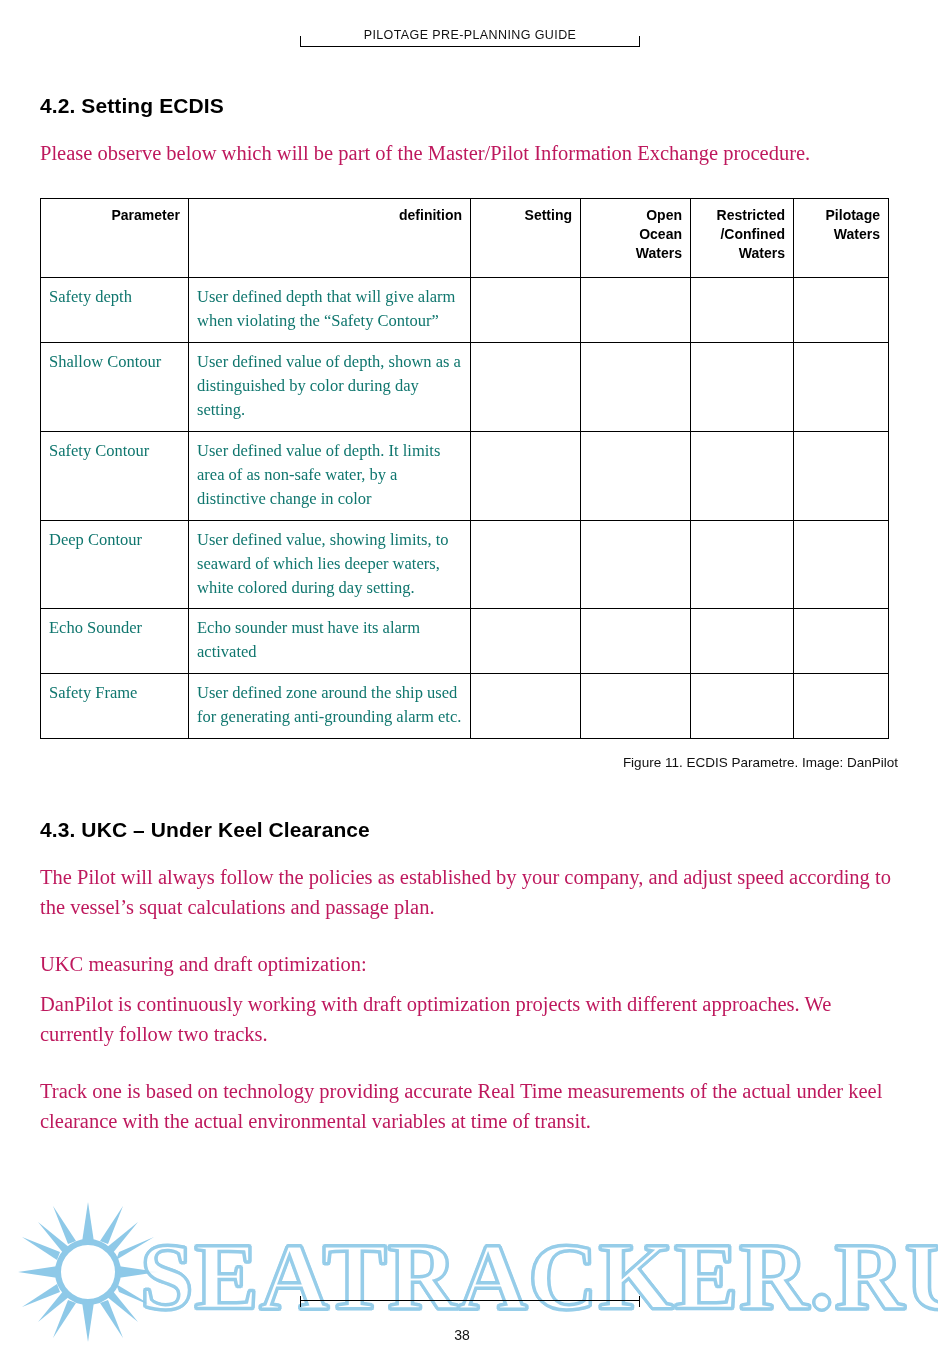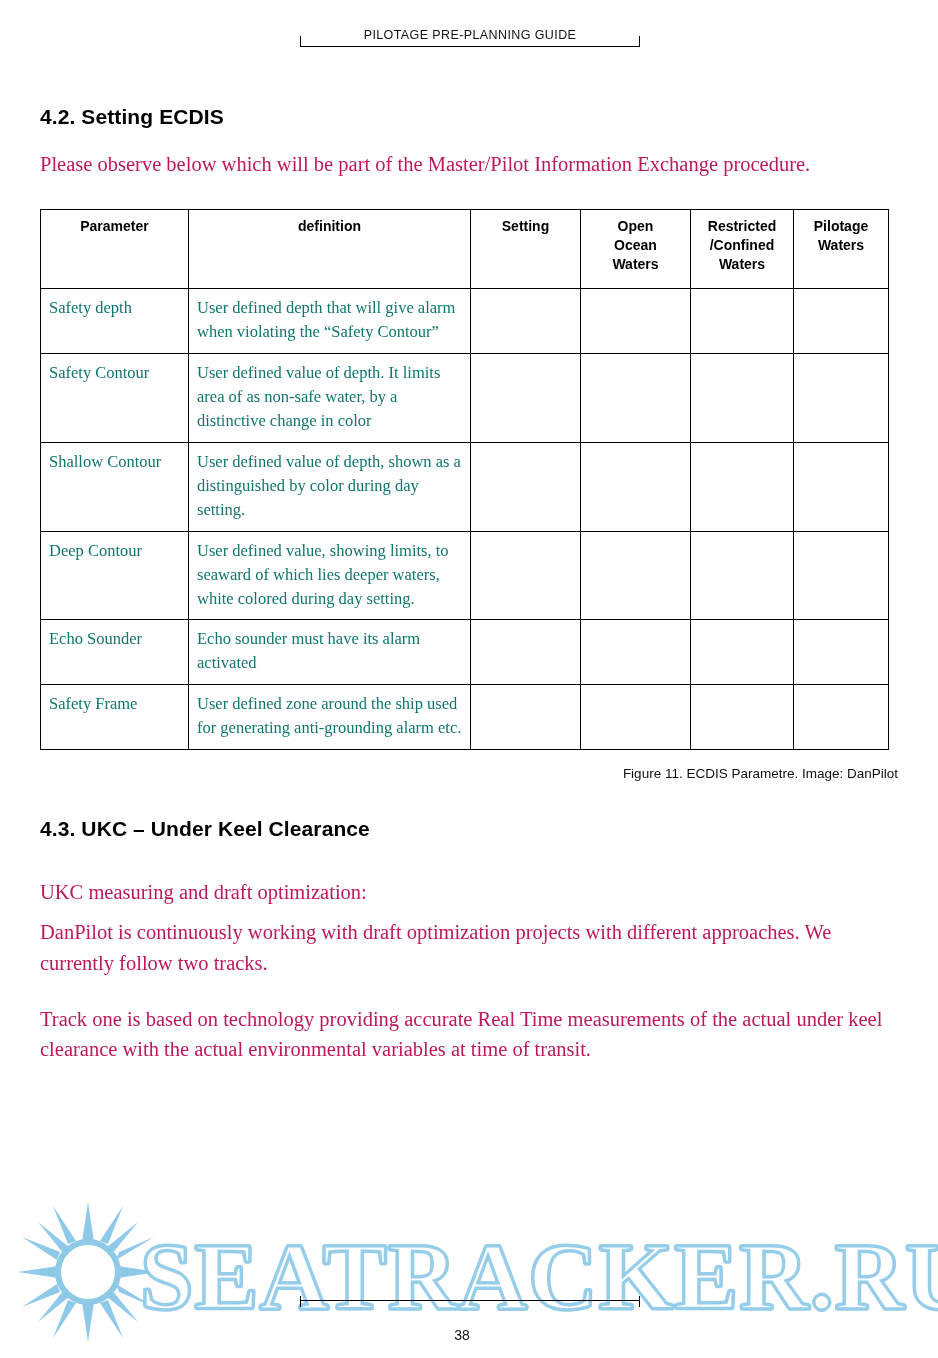--- a/index.html
+++ b/index.html
@@ -58,21 +58,21 @@
     text-align: center;
     font-family: "Liberation Sans", sans-serif;
     font-size: 12.5px;
     letter-spacing: 0.4px;
     color: #111;
   }
 
   
   .content {
     position: absolute;
-    top: 105px;
+    top: 94px;
     left: 40px;
     width: 858px;
   }
   h2.section-title {
     font-family: "Liberation Sans", sans-serif;
     font-size: 21px;
     font-weight: bold;
     margin: 0 0 20px 0;
     letter-spacing: 0.1px;
   }
@@ -96,21 +96,21 @@
   table.ecdis th,
   table.ecdis td {
     border: 1px solid #000;
     vertical-align: top;
     padding: 7px 8px 9px 8px;
   }
   table.ecdis thead th {
     font-family: "Liberation Sans", sans-serif;
     font-size: 14px;
     font-weight: bold;
-    text-align: center;
+    text-align: right;
     line-height: 1.35;
     height: 62px;
   }
   table.ecdis tbody td {
     font-family: "Liberation Serif", serif;
     font-size: 16.5px;
     line-height: 1.45;
     color: #0f766e;
   }
   col.c-param { width: 148px; }
@@ -247,36 +247,36 @@
       <tbody>
         <tr>
           <td>Safety depth</td>
           <td>User defined depth that will give alarm when violating the “Safety Contour”</td>
           <td></td>
           <td></td>
           <td></td>
           <td></td>
         </tr>
         <tr>
+          <td>Shallow Contour</td>
+          <td>User defined value of depth, shown as a distinguished by color during day setting.</td>
+          <td></td>
+          <td></td>
+          <td></td>
+          <td></td>
+        </tr>
+        <tr>
           <td>Safety Contour</td>
           <td>User defined value of depth. It limits area of as non-safe water, by a distinctive change in color</td>
           <td></td>
           <td></td>
           <td></td>
           <td></td>
         </tr>
         <tr>
-          <td>Shallow Contour</td>
-          <td>User defined value of depth, shown as a distinguished by color during day setting.</td>
-          <td></td>
-          <td></td>
-          <td></td>
-          <td></td>
-        </tr>
-        <tr>
           <td>Deep Contour</td>
           <td>User defined value, showing limits, to seaward of which lies deeper waters, white colored during day setting.</td>
           <td></td>
           <td></td>
           <td></td>
           <td></td>
         </tr>
         <tr>
           <td>Echo Sounder</td>
           <td>Echo sounder must have its alarm activated</td>
@@ -293,22 +293,23 @@
           <td></td>
           <td></td>
         </tr>
       </tbody>
     </table>
 
     <div class="figure-caption">Figure 11. ECDIS Parametre. Image: DanPilot</div>
 
     <div class="spacer-24"></div>
 
-    <h2 class="section-title" style="margin-top:12px;">4.3. UKC – Under Keel Clearance</h2>
-
+    <h2 class="section-title" style="margin-top:24px;">4.3. UKC – Under Keel Clearance</h2>
+
+    <p class="body-text">The Pilot will always follow the policies as established by your company, and adjust speed according to the vessel’s squat calculations and passage plan.</p>
 
     <div class="spacer-16"></div>
 
     <p class="body-text">UKC measuring and draft optimization:</p>
     <p class="body-text">DanPilot is continuously working with draft optimization projects with different approaches. We currently follow two tracks.</p>
 
     <div class="spacer-16"></div>
 
     <p class="body-text">Track one is based on technology providing accurate Real Time measurements of the actual under keel clearance with the actual environmental variables at time of transit.</p>
   </div>

